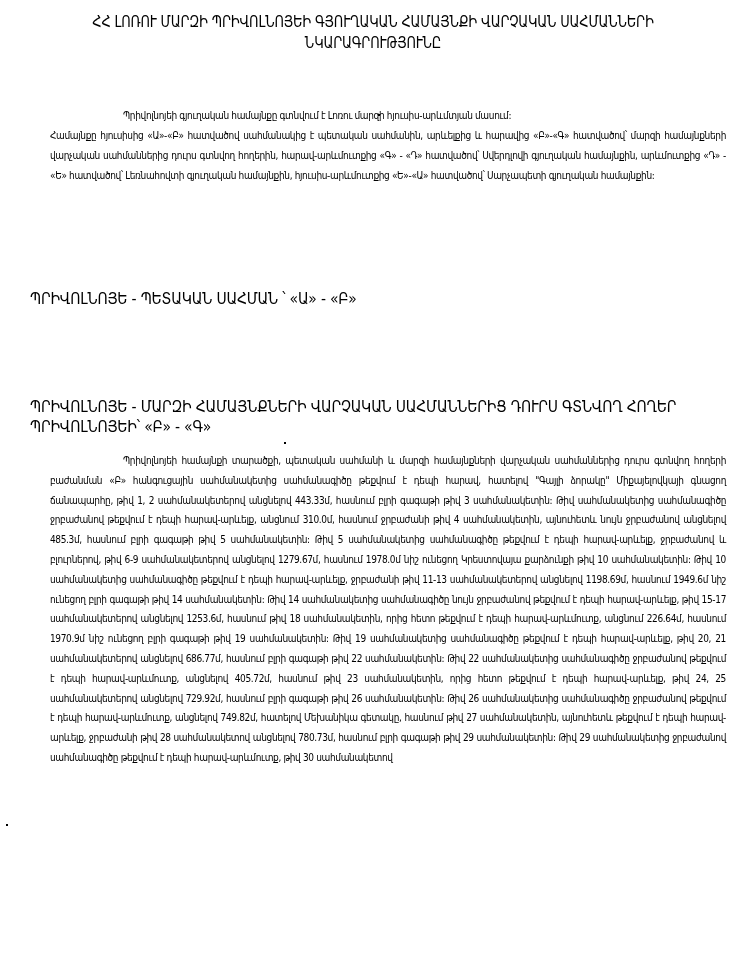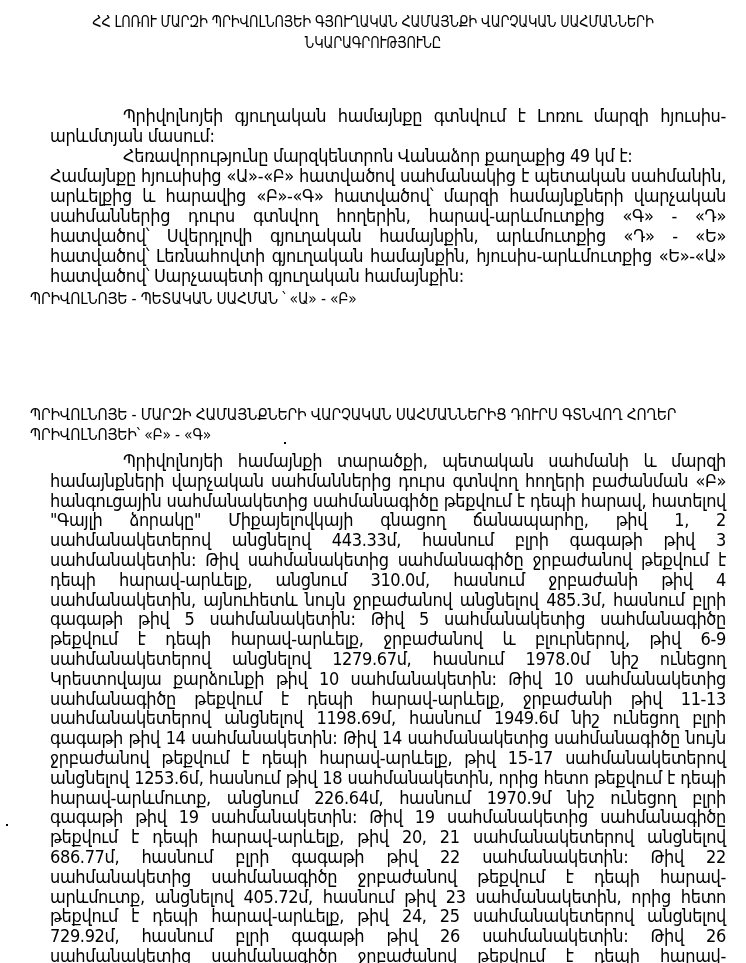--- a/index.html
+++ b/index.html
@@ -9,21 +9,21 @@
       color: #000000;
     }
     .page { position: absolute; left: 0; top: 0; width: 746px; height: 963px; padding-left: 47px; }
     .title {
       position: absolute; left: 40px; width: 666px; top: 12px;
       text-align: center; font-size: 15.5px; line-height: 21px; letter-spacing: -0.2px;
       transform: scaleX(0.93); transform-origin: center top;
     }
     .block {
       position: absolute; left: 50px; width: 676px;
-      font-size: 18px; line-height: 20px; text-align: justify;
+      font-size: 10px; line-height: 20px; text-align: justify;
       letter-spacing: -0.35px; word-spacing: 0px;
     }
     .para { margin: 0; text-indent: 73px; text-align: justify; }
     .para.noindent { text-indent: 0; }
     .heading {
       position: absolute; left: 30px; width: 686px; text-align: left;
       font-size: 15.5px; line-height: 20px; letter-spacing: -0.2px;
     }
     .stray-dot { position: absolute; width: 2px; height: 2px; background: #000; }
   </style>
@@ -32,28 +32,27 @@
 
 <div class="page">
 
   <div class="title">
     <div>ՀՀ ԼՈՌՈՒ ՄԱՐԶԻ ՊՐԻՎՈԼՆՈՅԵԻ ԳՅՈՒՂԱԿԱՆ ՀԱՄԱՅՆՔԻ ՎԱՐՉԱԿԱՆ ՍԱՀՄԱՆՆԵՐԻ</div>
     <div>ՆԿԱՐԱԳՐՈՒԹՅՈՒՆԸ</div>
   </div>
 
   <div class="block" style="top:106px;">
     <p class="para">Պրիվոլնոյեի գյուղական համայնքը գտնվում է Լոռու մարզի հյուսիս-արևմտյան մասում:</p>
-    <p class="para">Հեռավորությունը մարզկենտրոն Վանաձոր քաղաքից 49 կմ է:</p>
     <p class="para noindent">Համայնքը հյուսիսից «Ա»-«Բ» հատվածով սահմանակից է պետական սահմանին, արևելքից և հարավից «Բ»-«Գ» հատվածով՝ մարզի համայնքների վարչական սահմաններից դուրս գտնվող հողերին, հարավ-արևմուտքից «Գ» - «Դ» հատվածով՝ Սվերդլովի գյուղական համայնքին, արևմուտքից «Դ» - «Ե» հատվածով՝ Լեռնահովտի գյուղական համայնքին, հյուսիս-արևմուտքից «Ե»-«Ա» հատվածով՝ Սարչապետի գյուղական համայնքին:</p>
   </div>
 
   <div class="heading" style="top:289px;">ՊՐԻՎՈԼՆՈՅԵ - ՊԵՏԱԿԱՆ ՍԱՀՄԱՆ ՝ «Ա» - «Բ»</div>
 
 
-  <div class="heading" style="top:397px;margin-top:8px;">
+  <div class="heading" style="top:397px;">
     <div>ՊՐԻՎՈԼՆՈՅԵ - ՄԱՐԶԻ ՀԱՄԱՅՆՔՆԵՐԻ ՎԱՐՉԱԿԱՆ ՍԱՀՄԱՆՆԵՐԻՑ ԴՈՒՐՍ ԳՏՆՎՈՂ ՀՈՂԵՐ</div>
     <div>ՊՐԻՎՈԼՆՈՅԵԻ՝ «Բ» - «Գ»</div>
   </div>
 
   <div class="block" style="top:451px; line-height:19.8px;">
     <p class="para">Պրիվոլնոյեի համայնքի տարածքի, պետական սահմանի և մարզի համայնքների վարչական սահմաններից դուրս գտնվող հողերի բաժանման «Բ» հանգուցային սահմանակետից սահմանագիծը թեքվում է դեպի հարավ, հատելով "Գայլի ձորակը" Միքայելովկայի գնացող ճանապարհը, թիվ 1, 2 սահմանակետերով անցնելով 443.33մ, հասնում բլրի գագաթի թիվ 3 սահմանակետին: Թիվ սահմանակետից սահմանագիծը ջրբաժանով թեքվում է դեպի հարավ-արևելք, անցնում 310.0մ, հասնում ջրբաժանի թիվ 4 սահմանակետին, այնուհետև նույն ջրբաժանով անցնելով 485.3մ, հասնում բլրի գագաթի թիվ 5 սահմանակետին: Թիվ 5 սահմանակետից սահմանագիծը թեքվում է դեպի հարավ-արևելք, ջրբաժանով և բլուրներով, թիվ 6-9 սահմանակետերով անցնելով 1279.67մ, հասնում 1978.0մ նիշ ունեցող Կրեստովայա քարձունքի թիվ 10 սահմանակետին: Թիվ 10 սահմանակետից սահմանագիծը թեքվում է դեպի հարավ-արևելք, ջրբաժանի թիվ 11-13 սահմանակետերով անցնելով 1198.69մ, հասնում 1949.6մ նիշ ունեցող բլրի գագաթի թիվ 14 սահմանակետին: Թիվ 14 սահմանակետից սահմանագիծը նույն ջրբաժանով թեքվում է դեպի հարավ-արևելք, թիվ 15-17 սահմանակետերով անցնելով 1253.6մ, հասնում թիվ 18 սահմանակետին, որից հետո թեքվում է դեպի հարավ-արևմուտք, անցնում 226.64մ, հասնում 1970.9մ նիշ ունեցող բլրի գագաթի թիվ 19 սահմանակետին: Թիվ 19 սահմանակետից սահմանագիծը թեքվում է դեպի հարավ-արևելք, թիվ 20, 21 սահմանակետերով անցնելով 686.77մ, հասնում բլրի գագաթի թիվ 22 սահմանակետին: Թիվ 22 սահմանակետից սահմանագիծը ջրբաժանով թեքվում է դեպի հարավ-արևմուտք, անցնելով 405.72մ, հասնում թիվ 23 սահմանակետին, որից հետո թեքվում է դեպի հարավ-արևելք, թիվ 24, 25 սահմանակետերով անցնելով 729.92մ, հասնում բլրի գագաթի թիվ 26 սահմանակետին: Թիվ 26 սահմանակետից սահմանագիծը ջրբաժանով թեքվում է դեպի հարավ-արևմուտք, անցնելով 749.82մ, հատելով Մեխանիկա գետակը, հասնում թիվ 27 սահմանակետին, այնուհետև թեքվում է դեպի հարավ-արևելք, ջրբաժանի թիվ 28 սահմանակետով անցնելով 780.73մ, հասնում բլրի գագաթի թիվ 29 սահմանակետին: Թիվ 29 սահմանակետից ջրբաժանով սահմանագիծը թեքվում է դեպի հարավ-արևմուտք, թիվ 30 սահմանակետով</p>
   </div>
 
   <div class="stray-dot" style="left:284px; top:442px;"></div>
   <div class="stray-dot" style="left:378px; top:114px;"></div>

